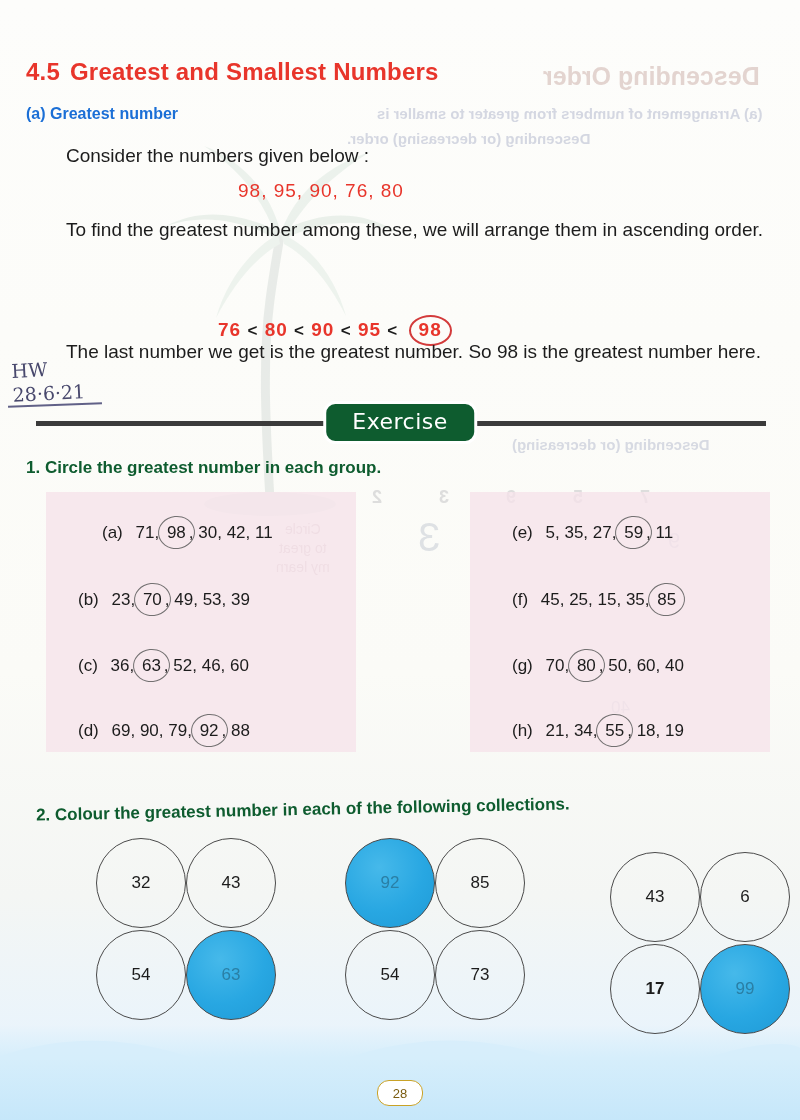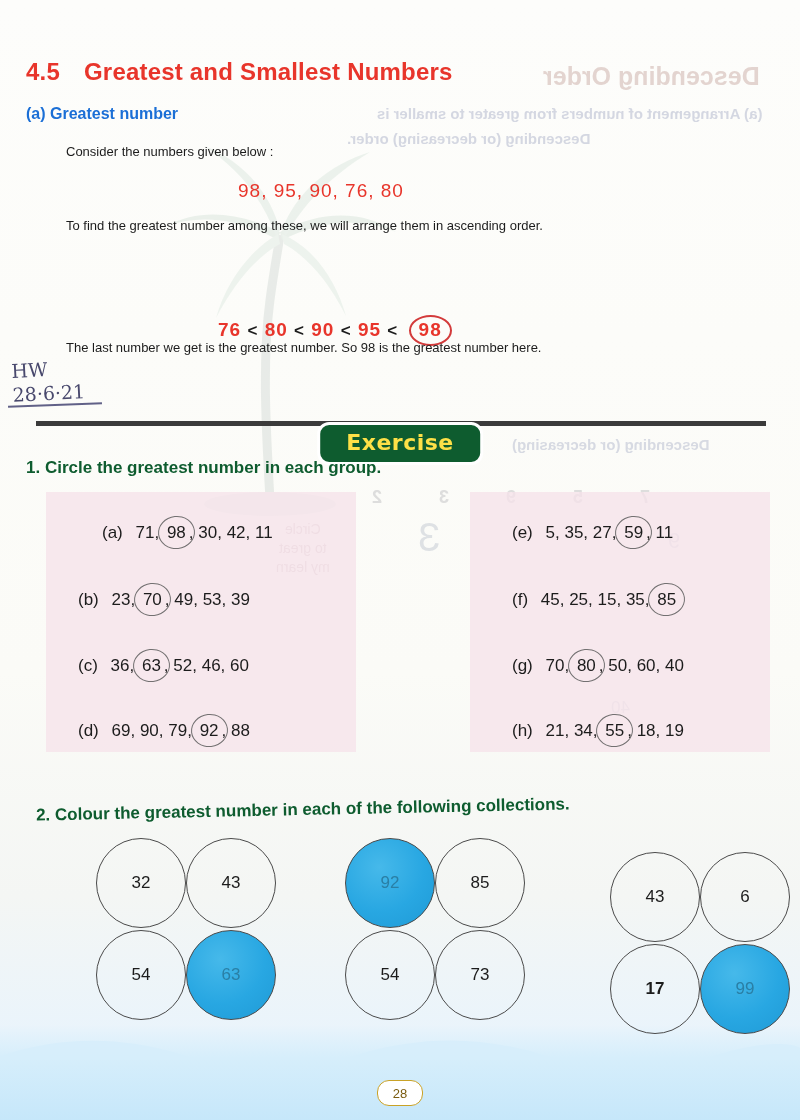--- a/index.html
+++ b/index.html
@@ -126,33 +126,33 @@
   h1.section-title {
     position: absolute;
     left: 26px;
     top: 58px;
     margin: 0;
     font-size: 24px;
     font-weight: bold;
     color: #e8352b;
     letter-spacing: 0.2px;
   }
-  .num-prefix { margin-right: 24px; }
+  .num-prefix { margin-right: 10px; }
   .subhead {
     position: absolute;
     left: 26px;
     top: 105px;
     font-size: 16px;
     font-weight: bold;
     color: #1b6fd6;
   }
   .subhead .letter { color: #1b6fd6; }
   .para {
     position: absolute;
-    font-size: 13px;
+    font-size: 19px;
     color: #1c1c1c;
     line-height: 1.5;
   }
   .p-consider { left: 66px; top: 142px; }
   .numbers-line {
     position: absolute;
     left: 238px;
     top: 180px;
     font-size: 19px;
     font-weight: normal;
@@ -209,25 +209,25 @@
     left: 36px;
     right: 34px;
     top: 421px;
     height: 5px;
     background: #3b3b3b;
   }
   .exercise-pill {
     position: absolute;
     left: 50%;
     transform: translateX(-50%);
-    top: 422px;
+    top: 401px;
     background: #0e5c2f;
-    color: #fde047;
+    color: #ffffff;
     font-size: 22px;
-    font-weight: bold;
+    font-weight: normal;
     padding: 5px 26px 7px 26px;
     border-radius: 12px;
     border: 3px solid #ffffff;
     letter-spacing: 0.5px;
     font-family: "DejaVu Sans", sans-serif;
   }
 
   
   .q1 {
     position: absolute;

